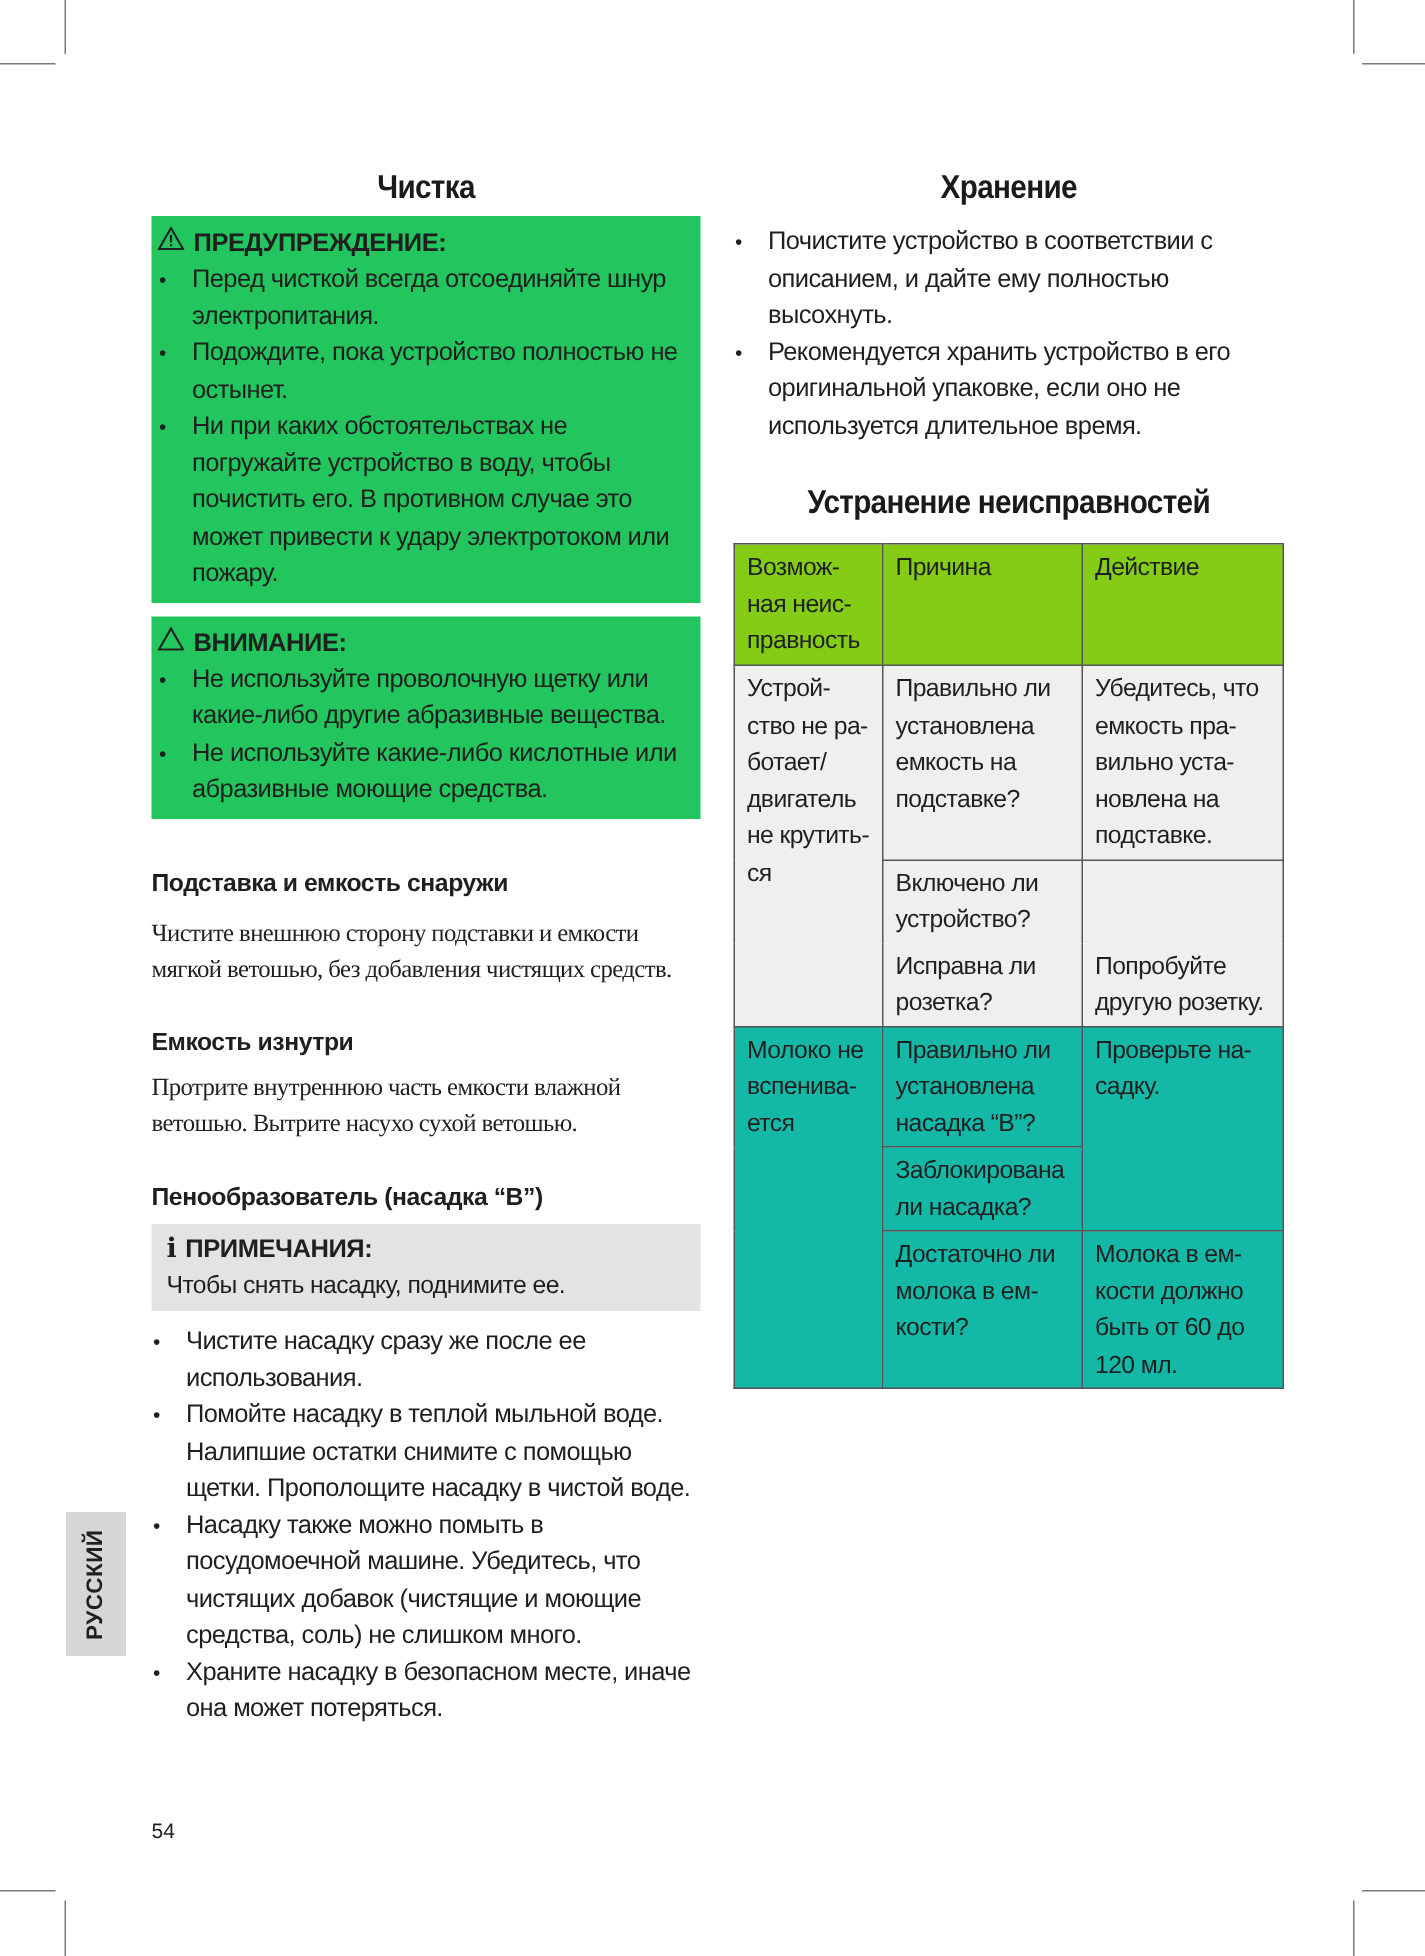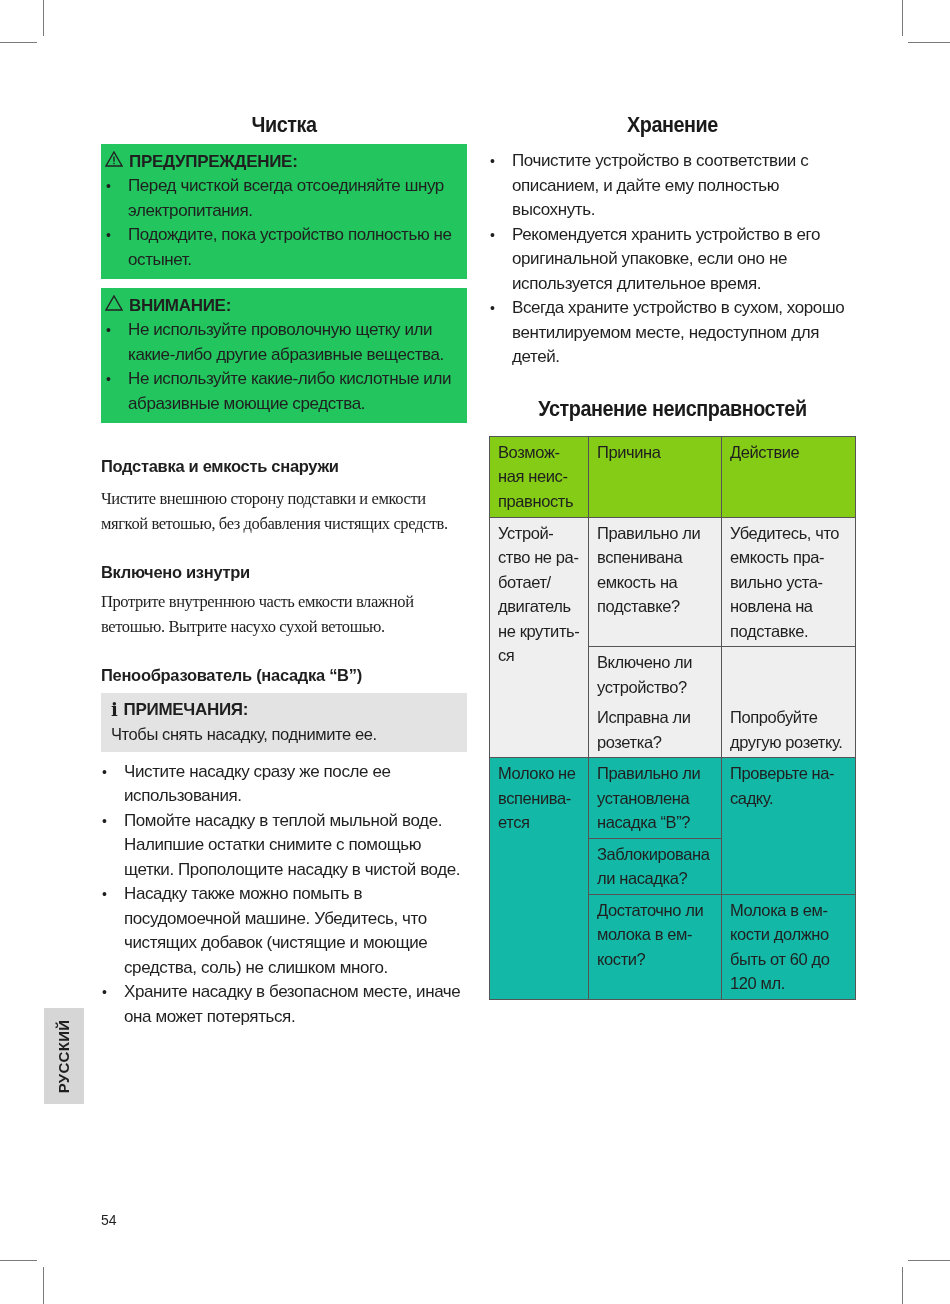--- a/index.html
+++ b/index.html
@@ -89,20 +89,21 @@
             <path d="M9 1 L17 15 L1 15 Z" fill="none" stroke="#222" stroke-width="1.4"></path>
             <rect x="8.3" y="5.5" width="1.4" height="5.2" fill="#222"></rect>
             <rect x="8.3" y="11.8" width="1.4" height="1.4" fill="#222"></rect>
           </svg>
       </span>
       <span>ПРЕДУПРЕЖДЕНИЕ:</span>
     </div>
     <ul class="bullets">
       <li>Перед чисткой всегда отсоединяйте шнур электропитания.</li>
       <li>Подождите, пока устройство полностью не остынет.</li>
+      <li>Ни при каких обстоятельствах не погружайте устройство в воду, чтобы почистить его. В противном случае это может привести к удару электротоком или пожару.</li>
     </ul>
   </div>
 
   <div class="box" style="margin-top:9px;">
     <div class="box-title">
       <span>
         <svg width="18" height="16" viewBox="0 0 18 16">
             <path d="M9 1 L17 15 L1 15 Z" fill="none" stroke="#222" stroke-width="1.4"></path>
           </svg>
       </span>
@@ -110,21 +111,21 @@
     </div>
     <ul class="bullets">
       <li>Не используйте проволочную щетку или какие-либо другие абразивные вещества.</li>
       <li>Не используйте какие-либо кислотные или абразивные моющие средства.</li>
     </ul>
   </div>
 
   <h2 class="sub" style="margin-top:31px;">Подставка и емкость снаружи</h2>
   <p class="para" style="margin-top:9px;">Чистите внешнюю сторону подставки и емкости мягкой ветошью, без добавления чистящих средств.</p>
 
-  <h2 class="sub" style="margin-top:24px;">Включено изнутри</h2>
+  <h2 class="sub" style="margin-top:24px;">Емкость изнутри</h2>
   <p class="para" style="margin-top:6px;">Протрите внутреннюю часть емкости влажной ветошью. Вытрите насухо сухой ветошью.</p>
 
   <h2 class="sub" style="margin-top:24px;">Пенообразователь (насадка “B”)</h2>
 
   <div class="box light" style="margin-top:6px;padding:5px 10px 5px 10px;">
     <div class="box-title">
       <span style="font-family:'DejaVu Serif',serif;font-weight:bold;font-size:18px;">i</span>
       <span>ПРИМЕЧАНИЯ:</span>
     </div>
     <div class="text">Чтобы снять насадку, поднимите ее.</div>
@@ -136,40 +137,39 @@
     <li>Насадку также можно помыть в посудомоечной машине. Убедитесь, что чистящих добавок (чистящие и моющие средства, соль) не слишком много.</li>
     <li>Храните насадку в безопасном месте, иначе она может потеряться.</li>
   </ul>
 </div>
 
 <div class="col col-right">
   <h1 class="sec" style="margin-top:96px;height:30px;">Хранение</h1>
   <ul class="bullets" style="margin-top:7px;">
     <li>Почистите устройство в соответствии с описанием, и дайте ему полностью высохнуть.</li>
     <li>Рекомендуется хранить устройство в его оригинальной упаковке, если оно не используется длительное время.</li>
-    <li>Всегда храните устройство в сухом, хорошо вентилируемом месте, недоступном для детей.</li>
   </ul>
 
   <h1 class="sec" style="margin-top:26px;height:30px;">Устранение неисправностей</h1>
 
   <table class="ts" style="margin-top:10px;">
     <colgroup>
         <col style="width:99px">
         <col style="width:133px">
         <col style="width:134px">
       </colgroup>
     <tbody>
         <tr>
       <th style="height:74px;">Возмож­ная неис­правность</th>
       <th>Причина</th>
       <th>Действие</th>
     </tr>
     <tr>
       <td class="g1" rowspan="3">Устрой­ство не ра­ботает/ двигатель не крутить­ся</td>
-      <td class="g1">Правильно ли вспенива­на емкость на подставке?</td>
+      <td class="g1">Правильно ли установле­на емкость на подставке?</td>
       <td class="g1">Убедитесь, что емкость пра­вильно уста­новлена на подставке.</td>
     </tr>
     <tr>
       <td class="g1 nb-b">Включено ли устройство?</td>
       <td class="g1 nb-b"></td>
     </tr>
     <tr>
       <td class="g1 nb-t">Исправна ли розетка?</td>
       <td class="g1 nb-t">Попробуйте другую розетку.</td>
     </tr>

